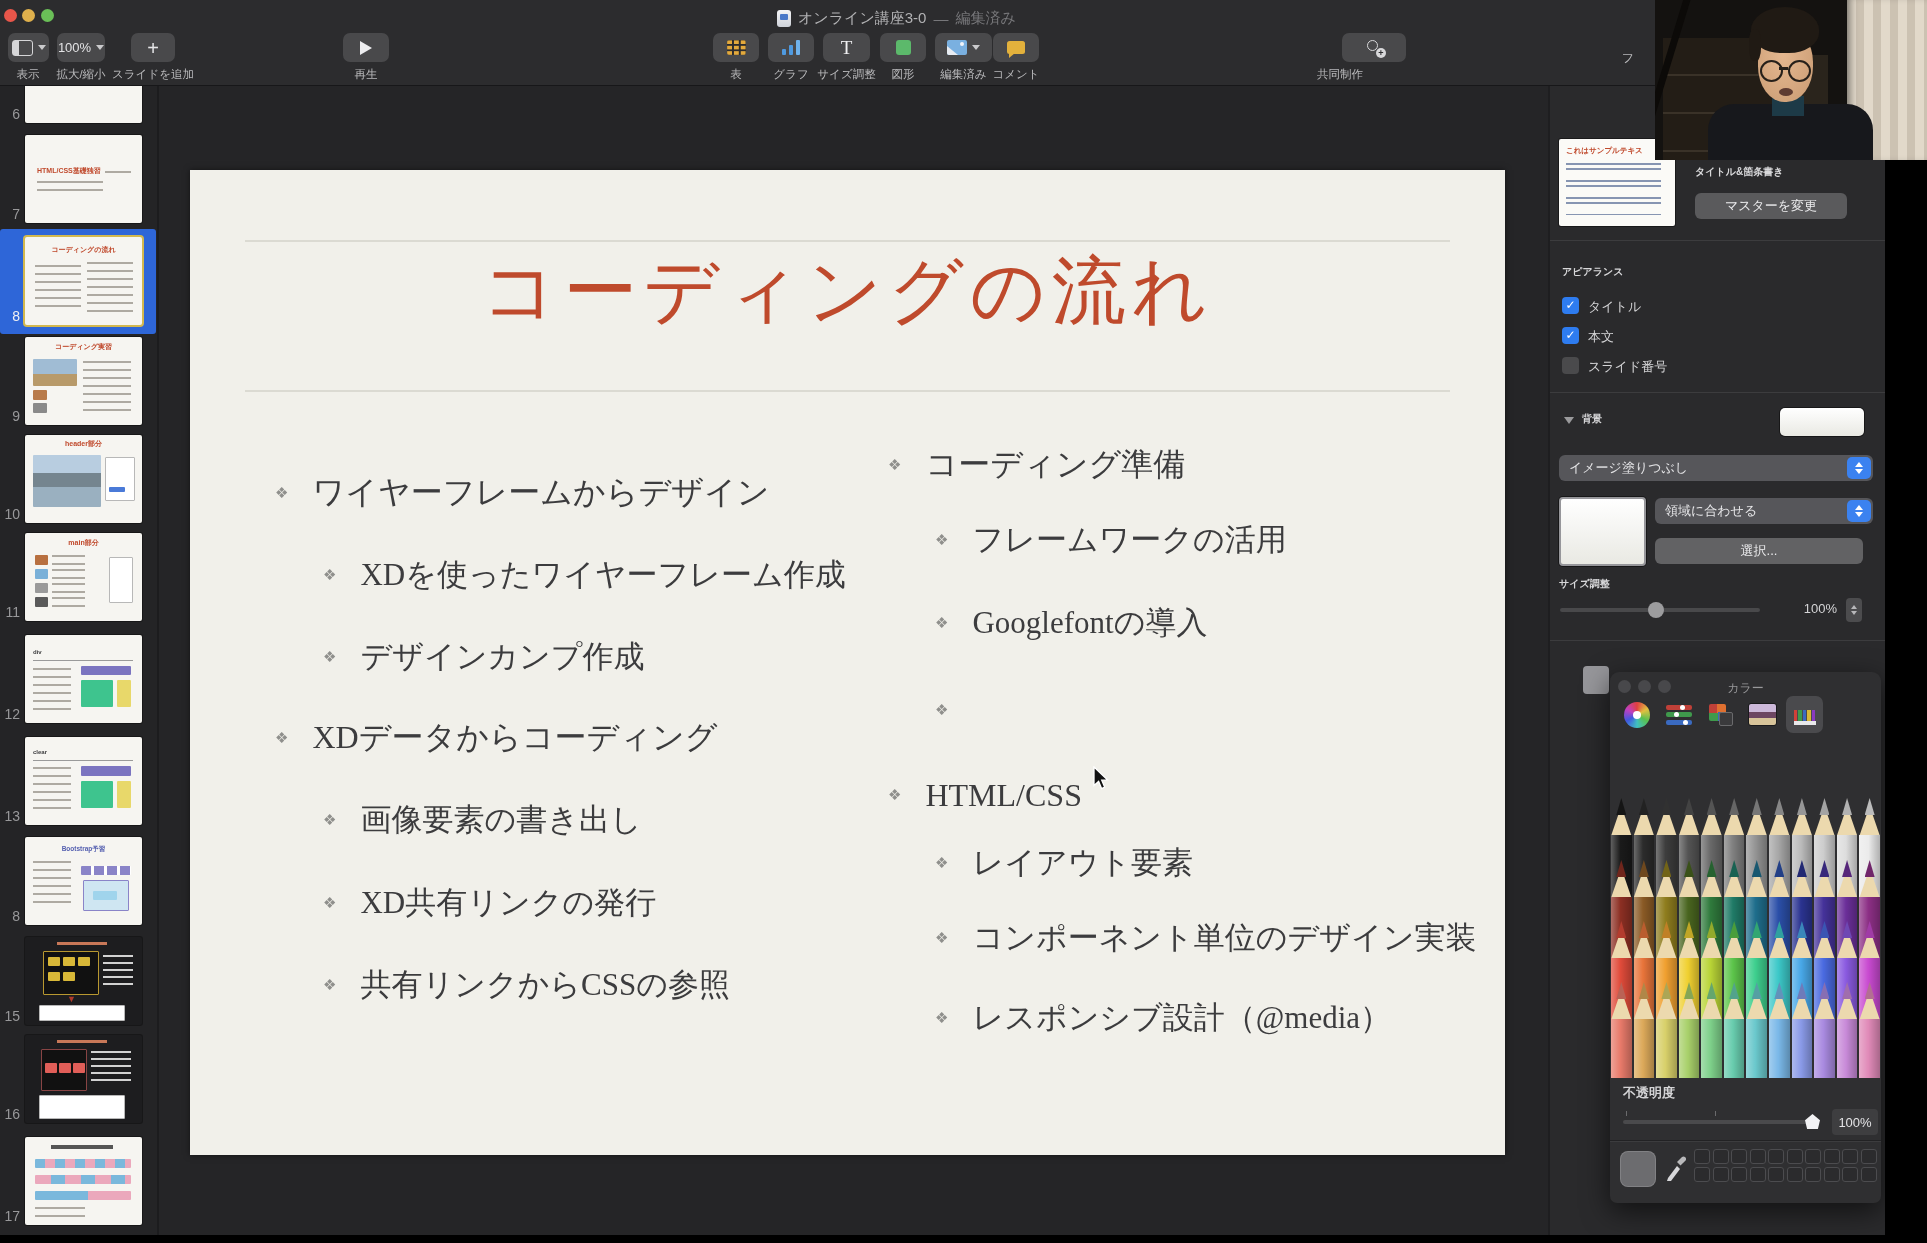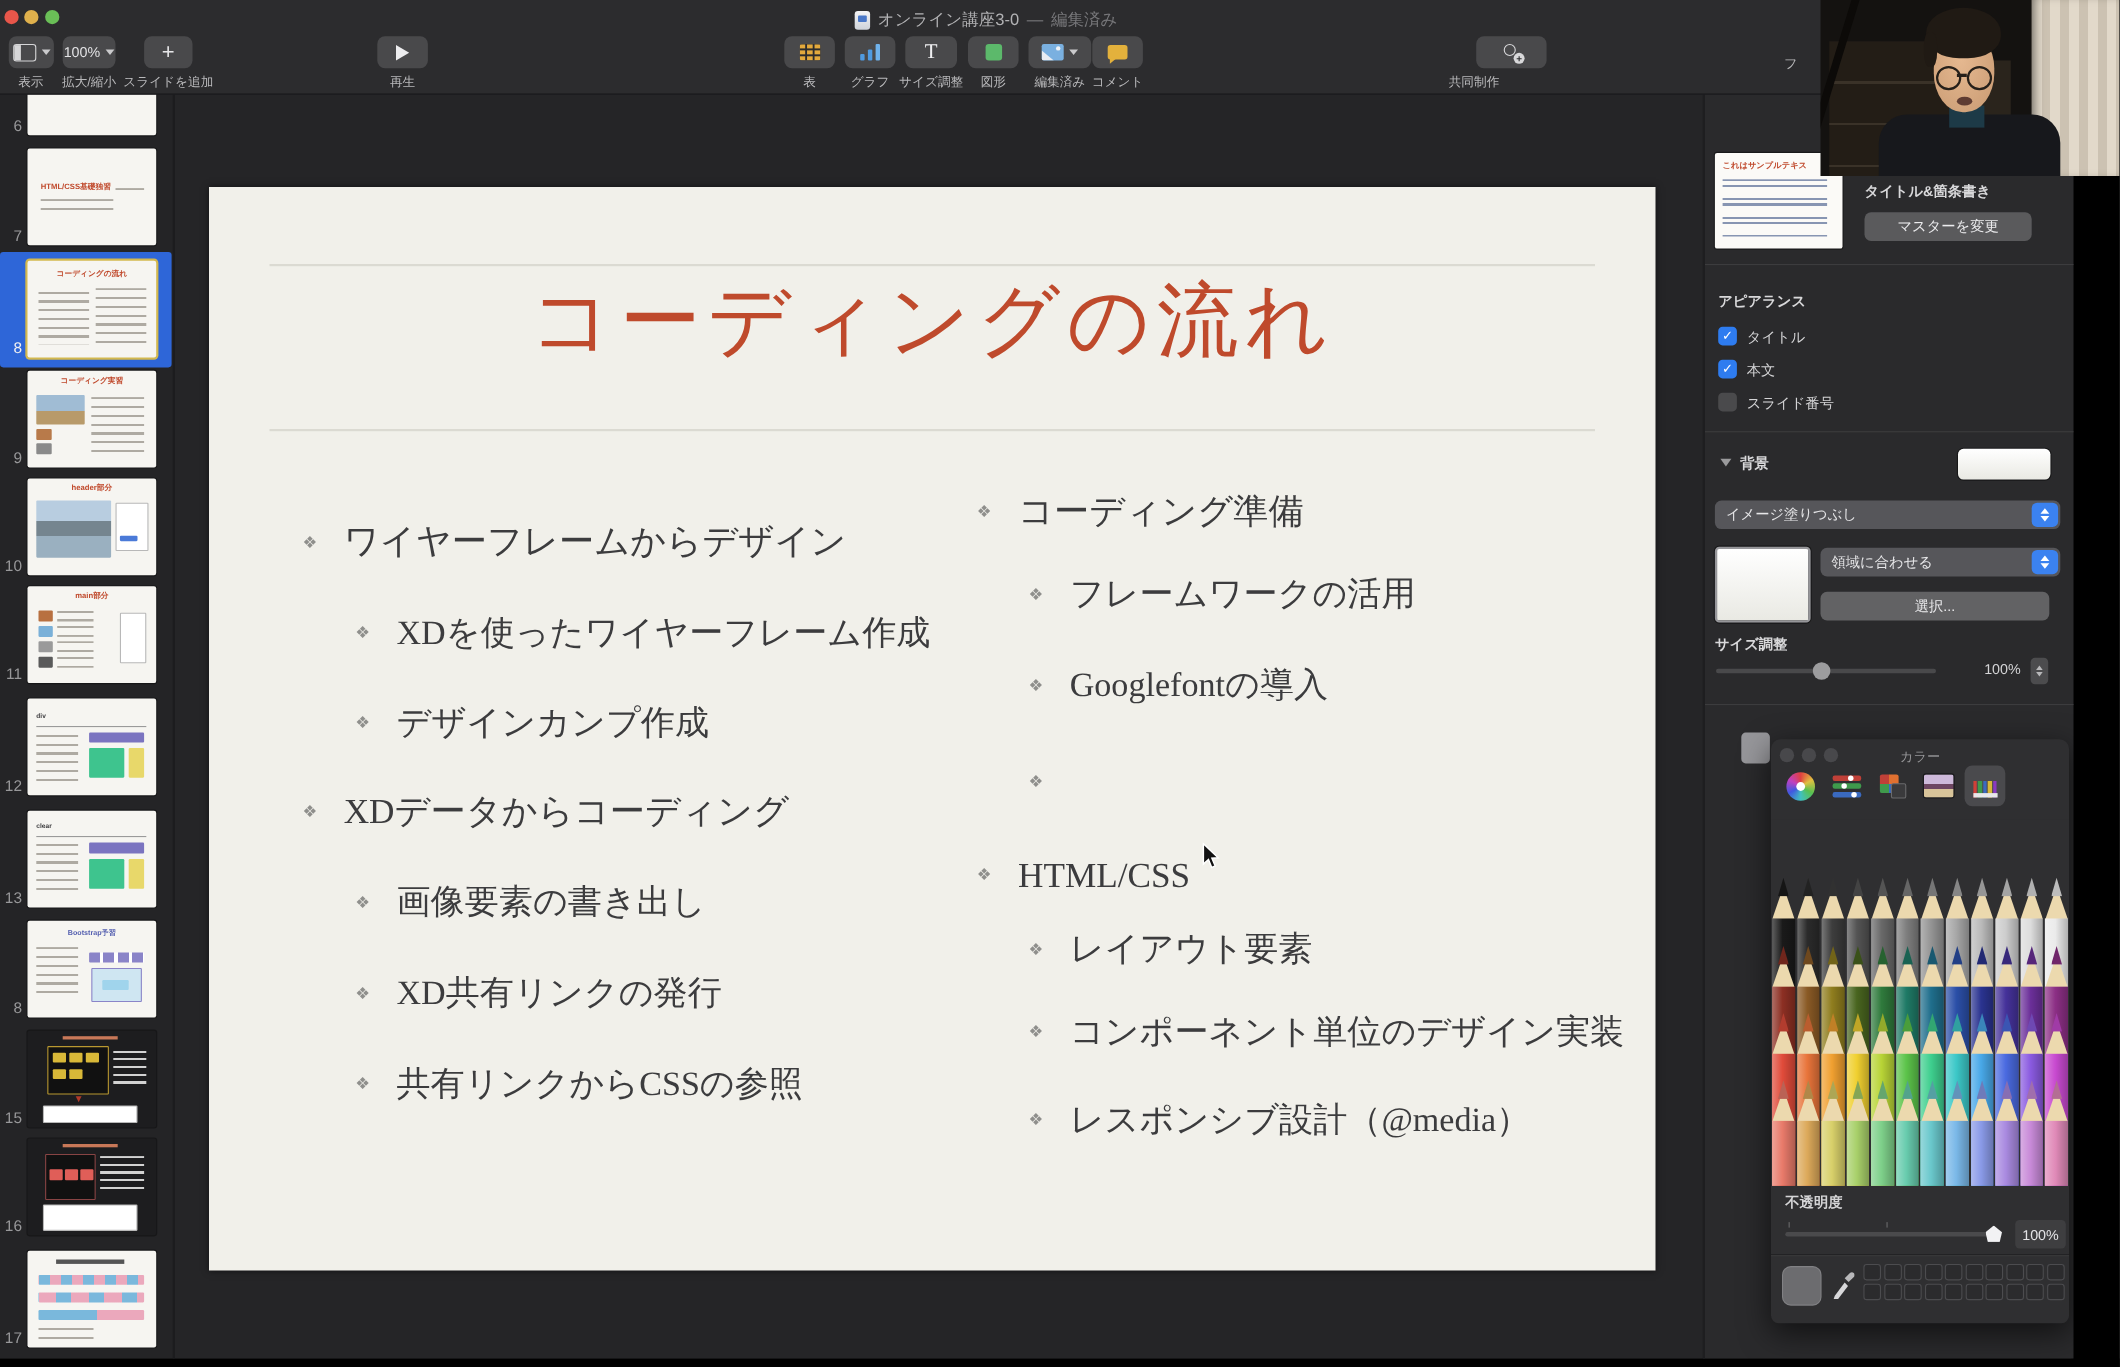--- a/index.html
+++ b/index.html
@@ -83,21 +83,21 @@
   .b-item{position:absolute;display:flex;align-items:center;white-space:nowrap;
     font-family:"Liberation Serif","DejaVu Serif",serif;color:#3c3c3e;height:44px;}
   .b-item .bdia{font-family:"DejaVu Sans",sans-serif;font-size:15px;color:#8f8f8c;margin-right:24px;}
   .b-item.lv1{font-size:32px;}
   .b-item.lv2{font-size:31px;}
   .missp{border-bottom:2px dotted #d85848;}
 
   
   #inspector{position:absolute;left:1548px;top:85px;width:335px;height:1150px;background:#2a2a2c;border-left:2px solid #1e1e20;z-index:5;}
   .insp-divider{position:absolute;left:0;right:0;height:1px;background:#3c3c3e;}
-  .insp-label{position:absolute;font-size:13px;color:#d8d8da;font-weight:700;white-space:nowrap;}
+  .insp-label{position:absolute;font-size:10px;color:#d8d8da;font-weight:700;white-space:nowrap;}
   .insp-text{font-size:13px;color:#d4d4d6;}
   .gray-btn{position:absolute;background:#5a5a5c;border-radius:6px;color:#ececee;font-size:13px;display:flex;align-items:center;justify-content:center;}
   .master-thumb{position:absolute;left:9px;top:54px;width:116px;height:87px;background:#fbfaf7;border-radius:2px;overflow:hidden;box-shadow:0 0 0 1px rgba(0,0,0,.4);}
   .master-thumb .mt-title{position:absolute;left:7px;top:7px;font-size:7.5px;font-weight:bold;color:#c0492c;white-space:nowrap;}
   .master-thumb .mt-lines{position:absolute;left:7px;top:24px;width:95px;height:52px;
     background:repeating-linear-gradient(180deg,#8795b2 0 2px,transparent 2px 5px,#8795b2 5px 7px,transparent 7px 17px);}
   .checkbox{position:absolute;width:17px;height:17px;border-radius:4px;background:#4a4a4c;}
   .checkbox.on{background:#2e7cf0;color:#fff;font-size:12px;text-align:center;line-height:17px;font-weight:bold;}
   .dd{position:absolute;background:#56565a;border-radius:6px;color:#e6e6e8;font-size:13px;display:flex;align-items:center;padding-left:10px;}
   .dd-step{position:absolute;right:2px;top:2px;bottom:2px;width:24px;background:#3b82f0;border-radius:5px;display:flex;flex-direction:column;align-items:center;justify-content:center;gap:2.5px;}

